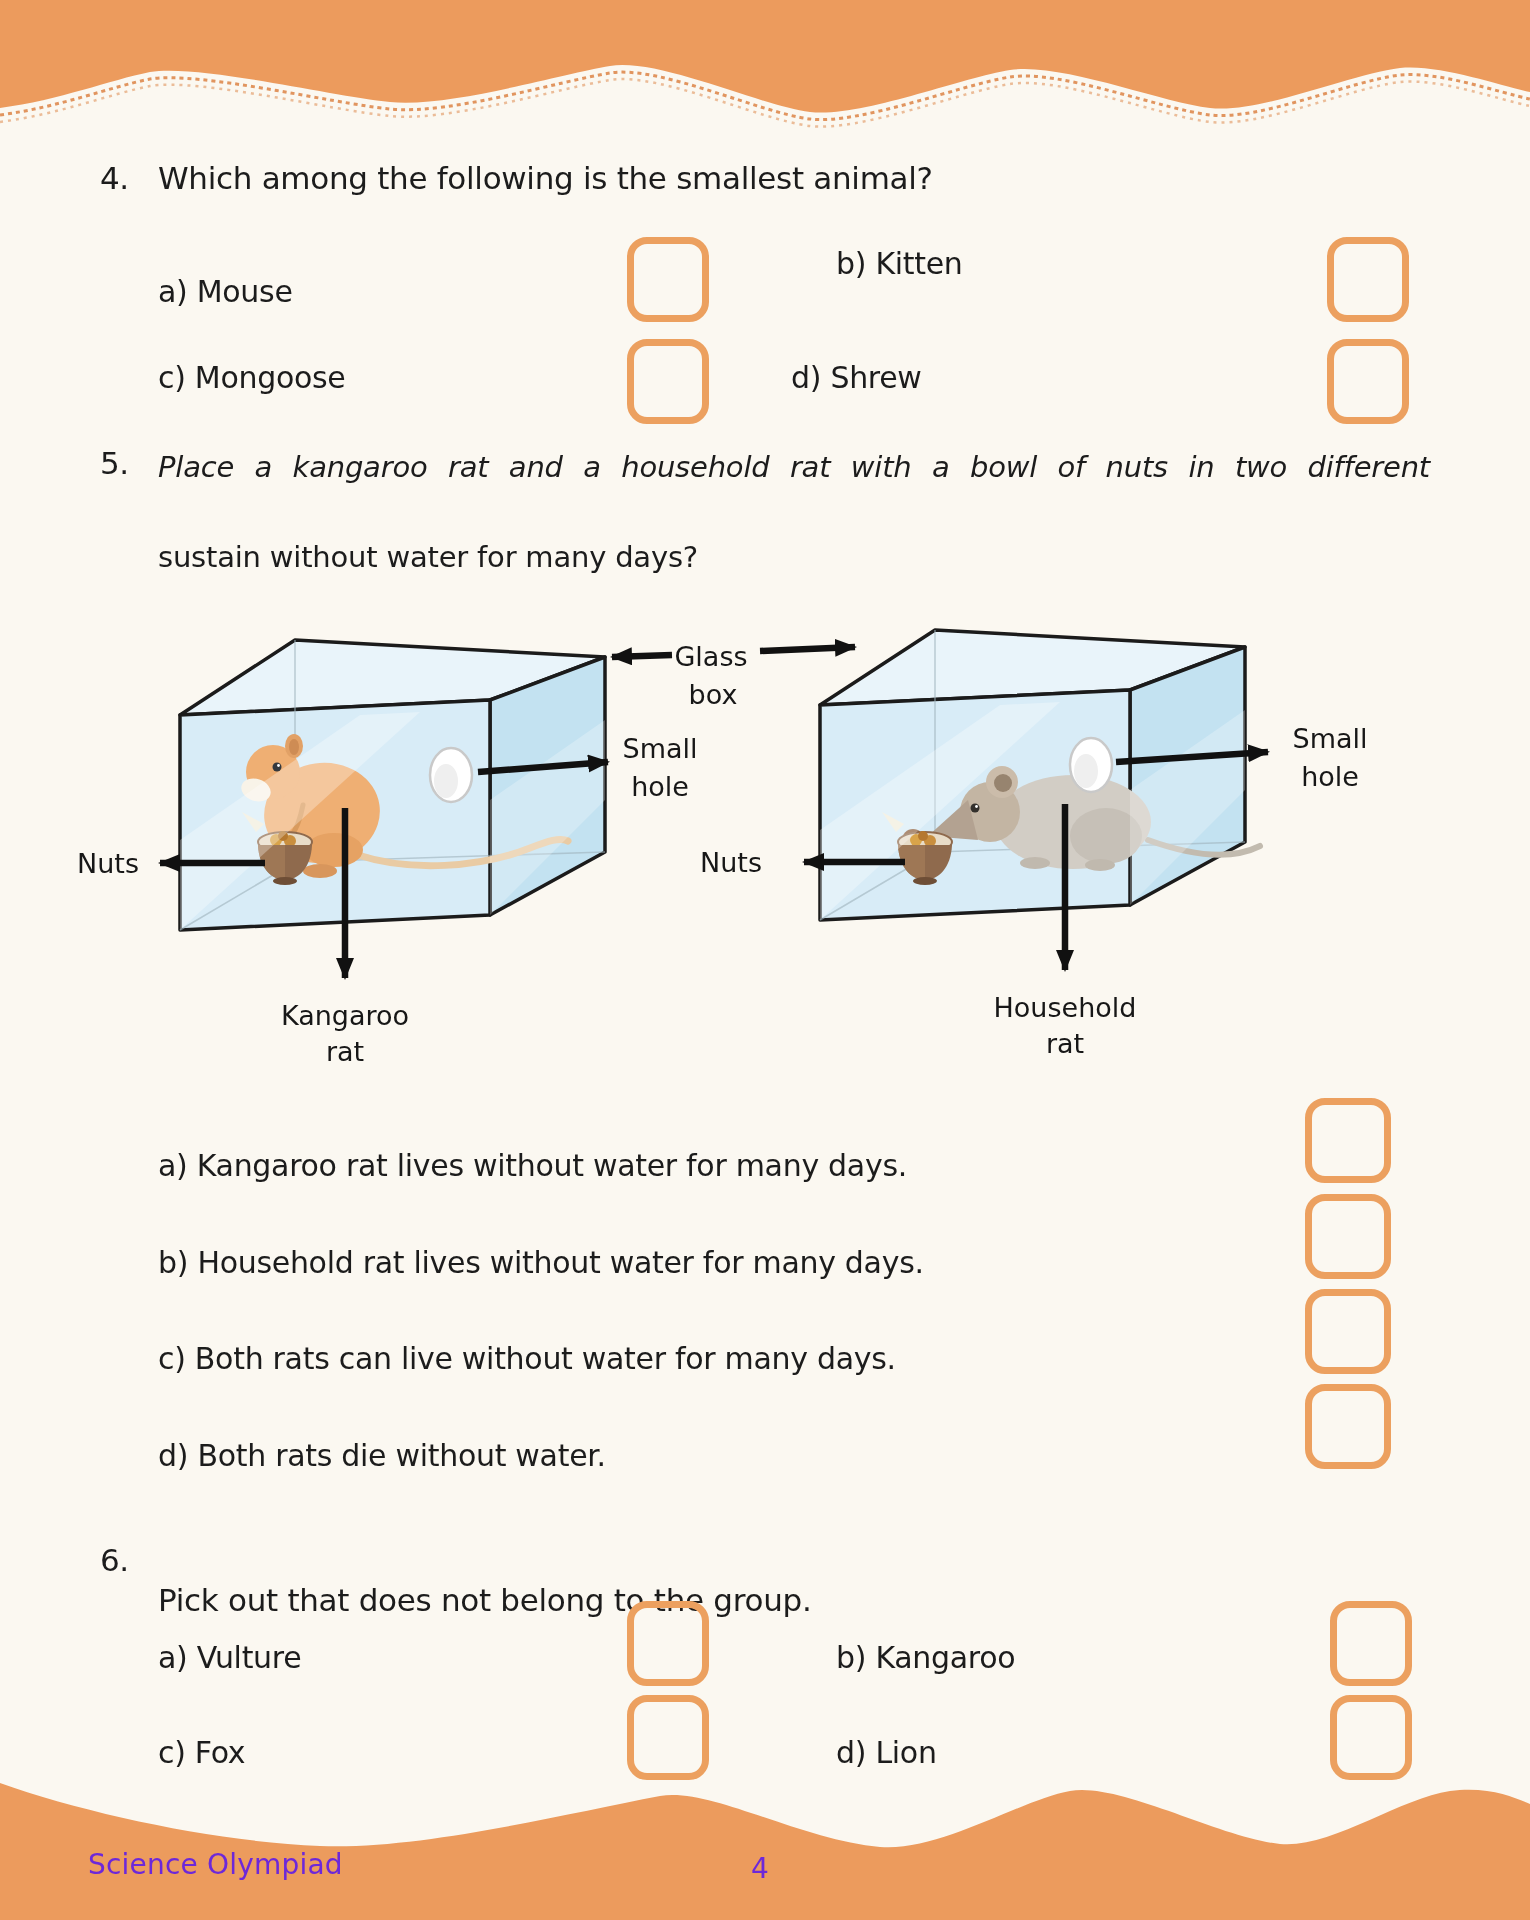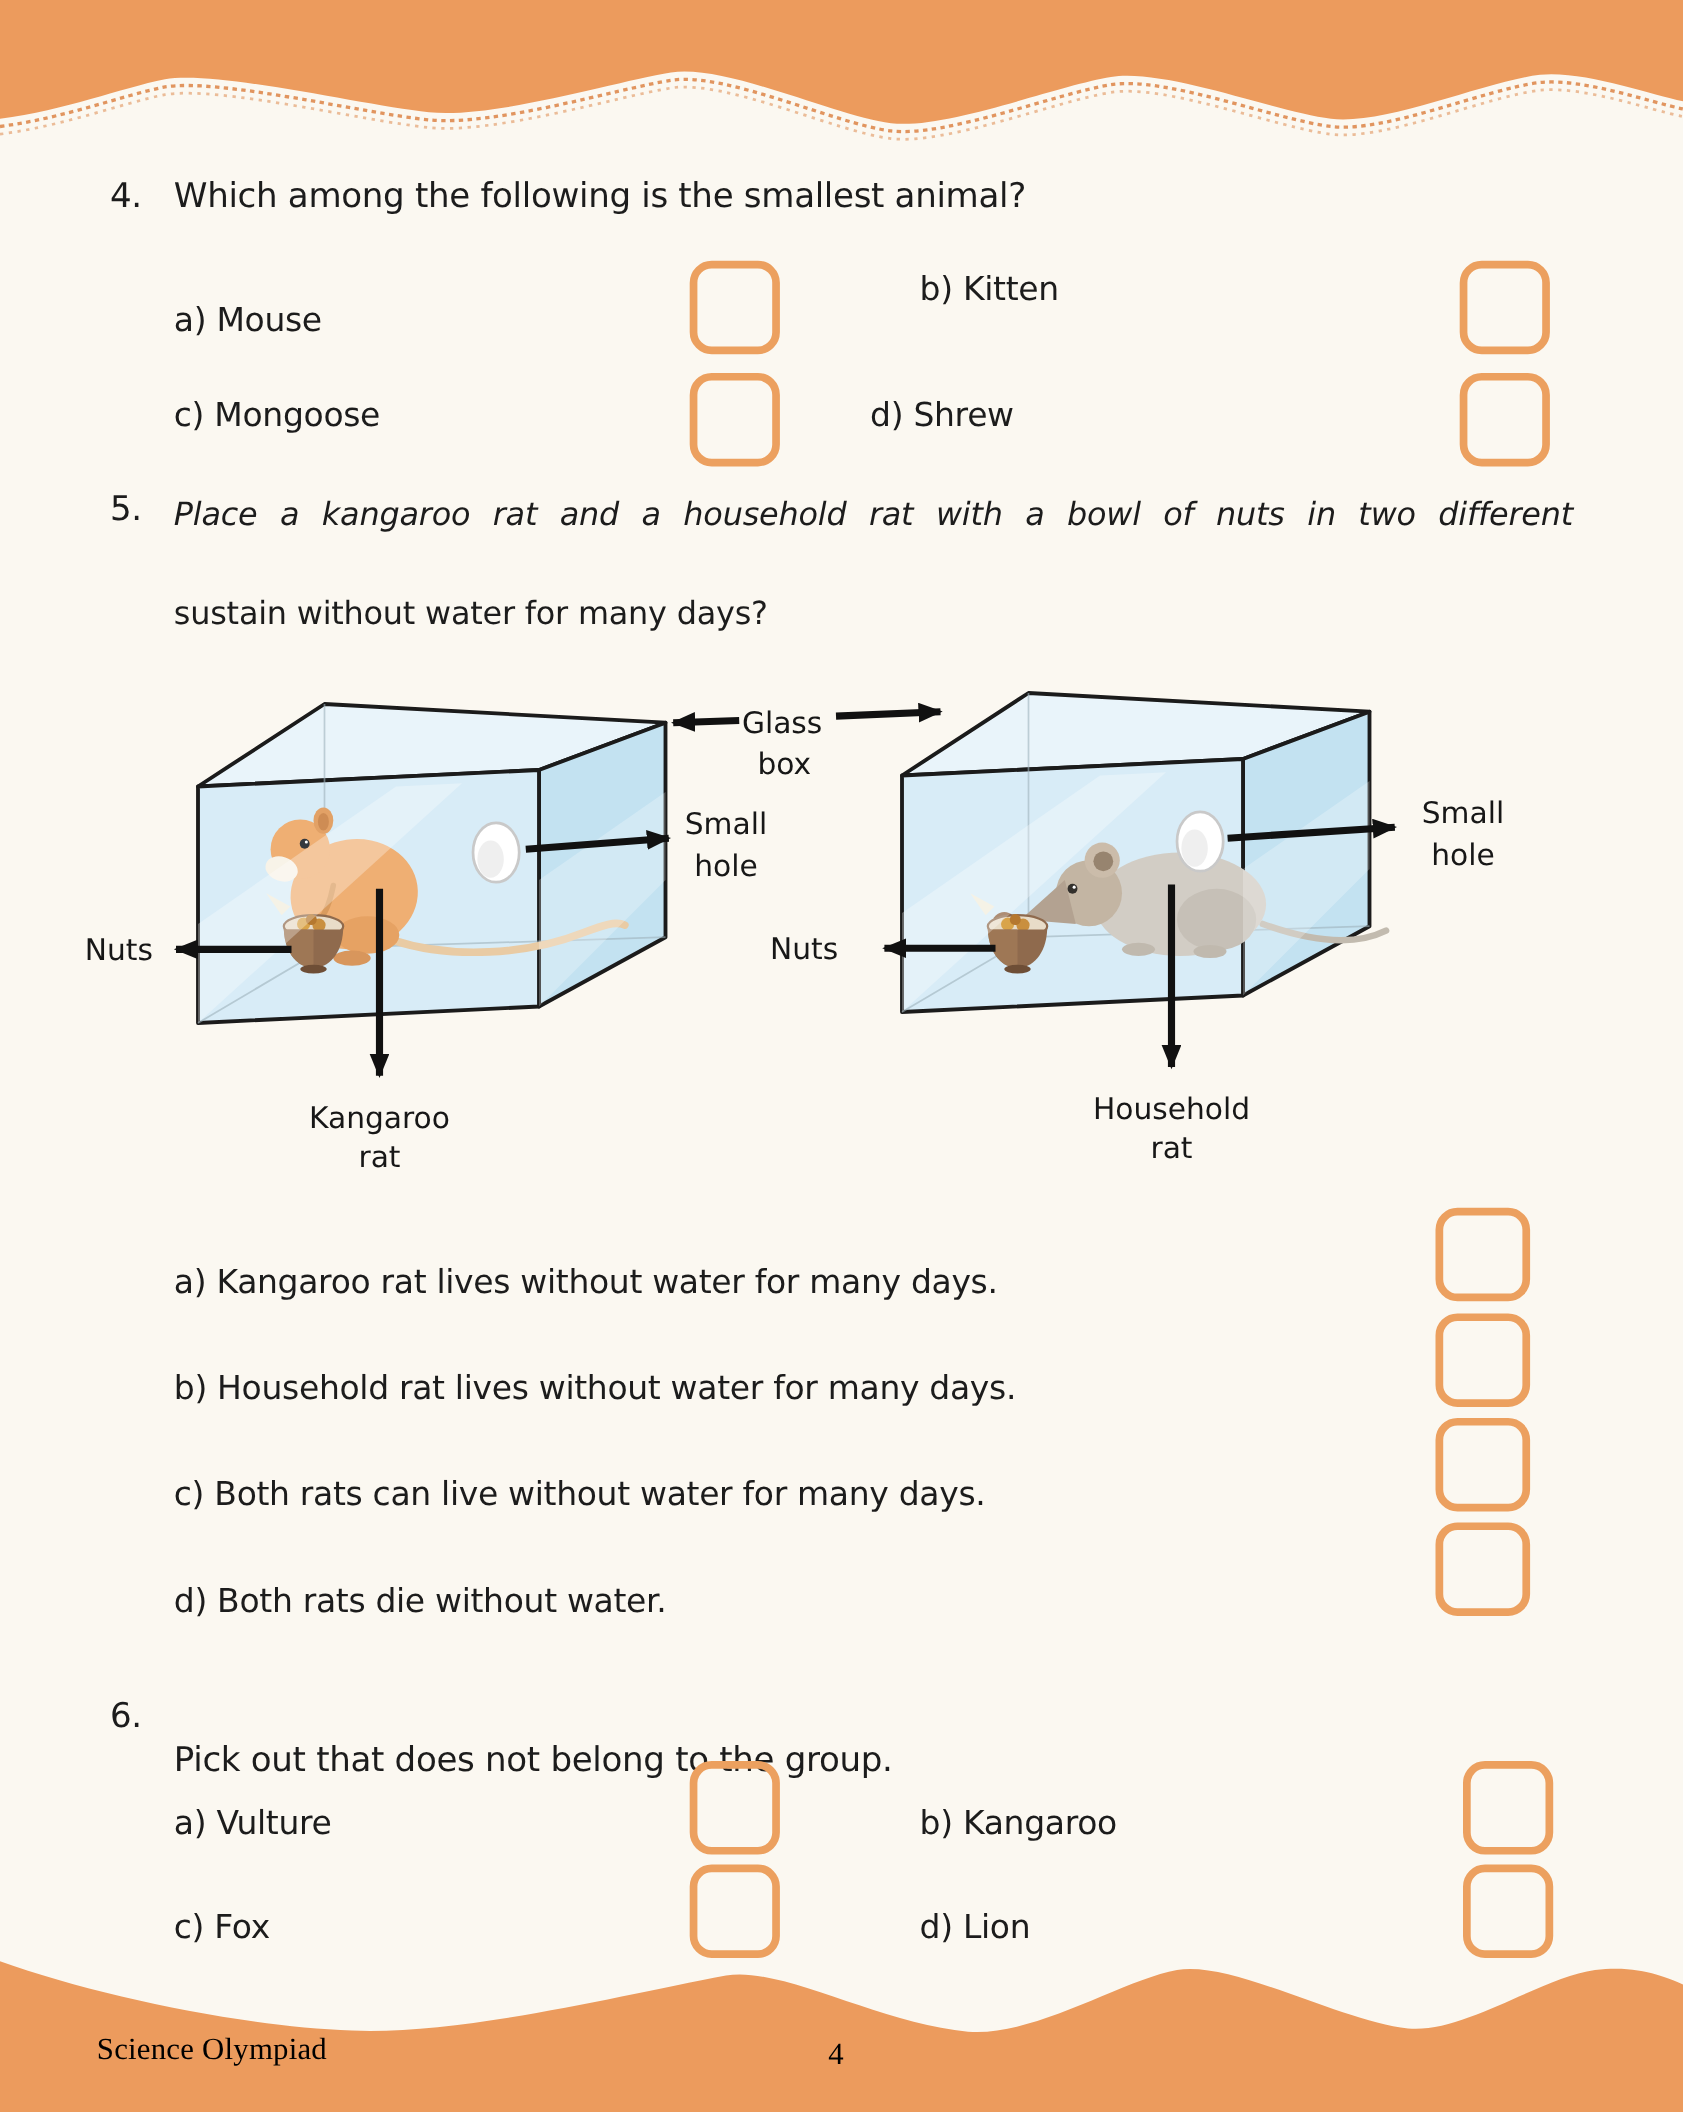--- a/index.html
+++ b/index.html
@@ -7,21 +7,21 @@
   #page{position:relative;width:1530px;height:1920px;background:#FBF8F1;overflow:hidden;margin:0 auto;color:#1c1c1c;}
   .abs{position:absolute;}
   .qnum{font-size:31px;font-weight:500;letter-spacing:-0.5px;}
   .qtext{font-size:31px;font-weight:500;letter-spacing:-0.3px;}
   .opt{font-size:30px;font-weight:500;letter-spacing:-0.3px;white-space:nowrap;}
   .para-line{font-size:29px;font-weight:500;letter-spacing:-0.2px;line-height:45px;width:1272px;}
   .just{text-align:justify;text-align-last:justify;}
   .checkbox{box-sizing:border-box;border:7px solid #ECA05F;border-radius:20px;background:transparent;z-index:5;}
   .cb-sm{width:82px;height:85px;}
   .cb-md{width:86px;height:85px;}
-  .footer-text{font-size:28px;color:#000000;letter-spacing:0.2px;z-index:3;font-family:Liberation Serif, serif;}
+  .footer-text{font-size:28px;color:#6d28d9;letter-spacing:0.2px;z-index:3;}
   svg text{font-family:"DejaVu Sans","Liberation Sans",sans-serif;}
   .dlabel{font-size:27px;font-weight:500;fill:#171717;}
 </style>
 </head>
 <body>
 
 <div id="page">
 
   <svg class="abs" style="left:0;top:0;z-index:1;" width="1530" height="150" viewBox="0 0 1530 150">
     <path d="M0,108 C60,100 110,80 150,72 C200,64 330,96 390,102 C450,108 560,74 610,66 C660,58 760,106 810,112 C860,118 960,78 1010,70 C1060,62 1160,102 1210,108 C1260,114 1350,74 1400,68 C1440,64 1500,86 1530,92 L1530,0 L0,0 Z" fill="#EC9B5D"></path>

